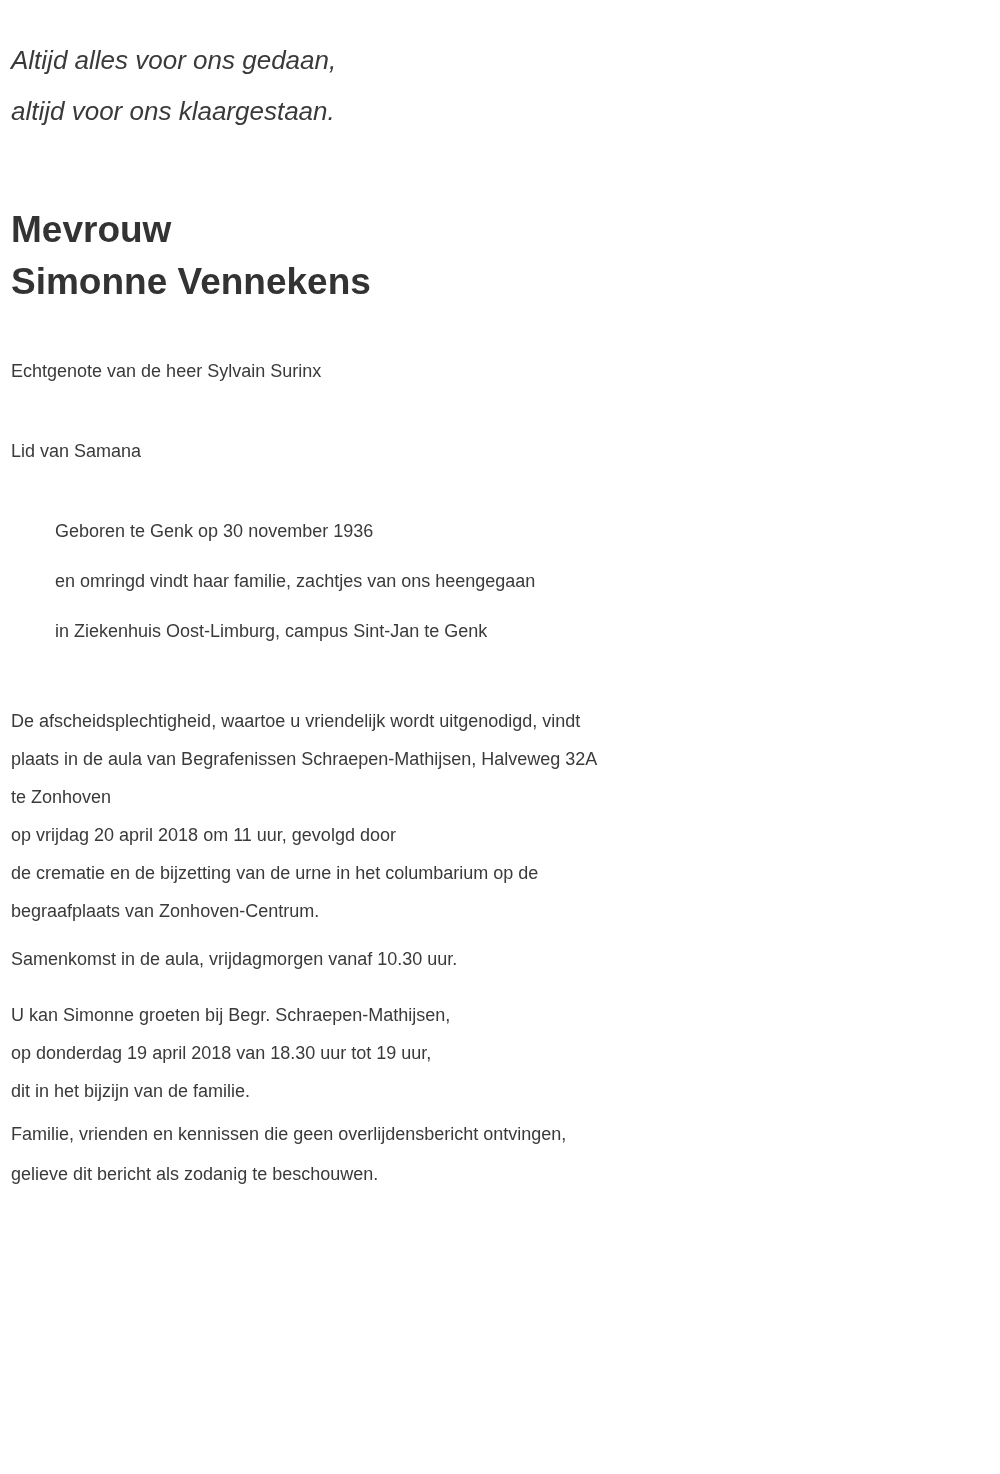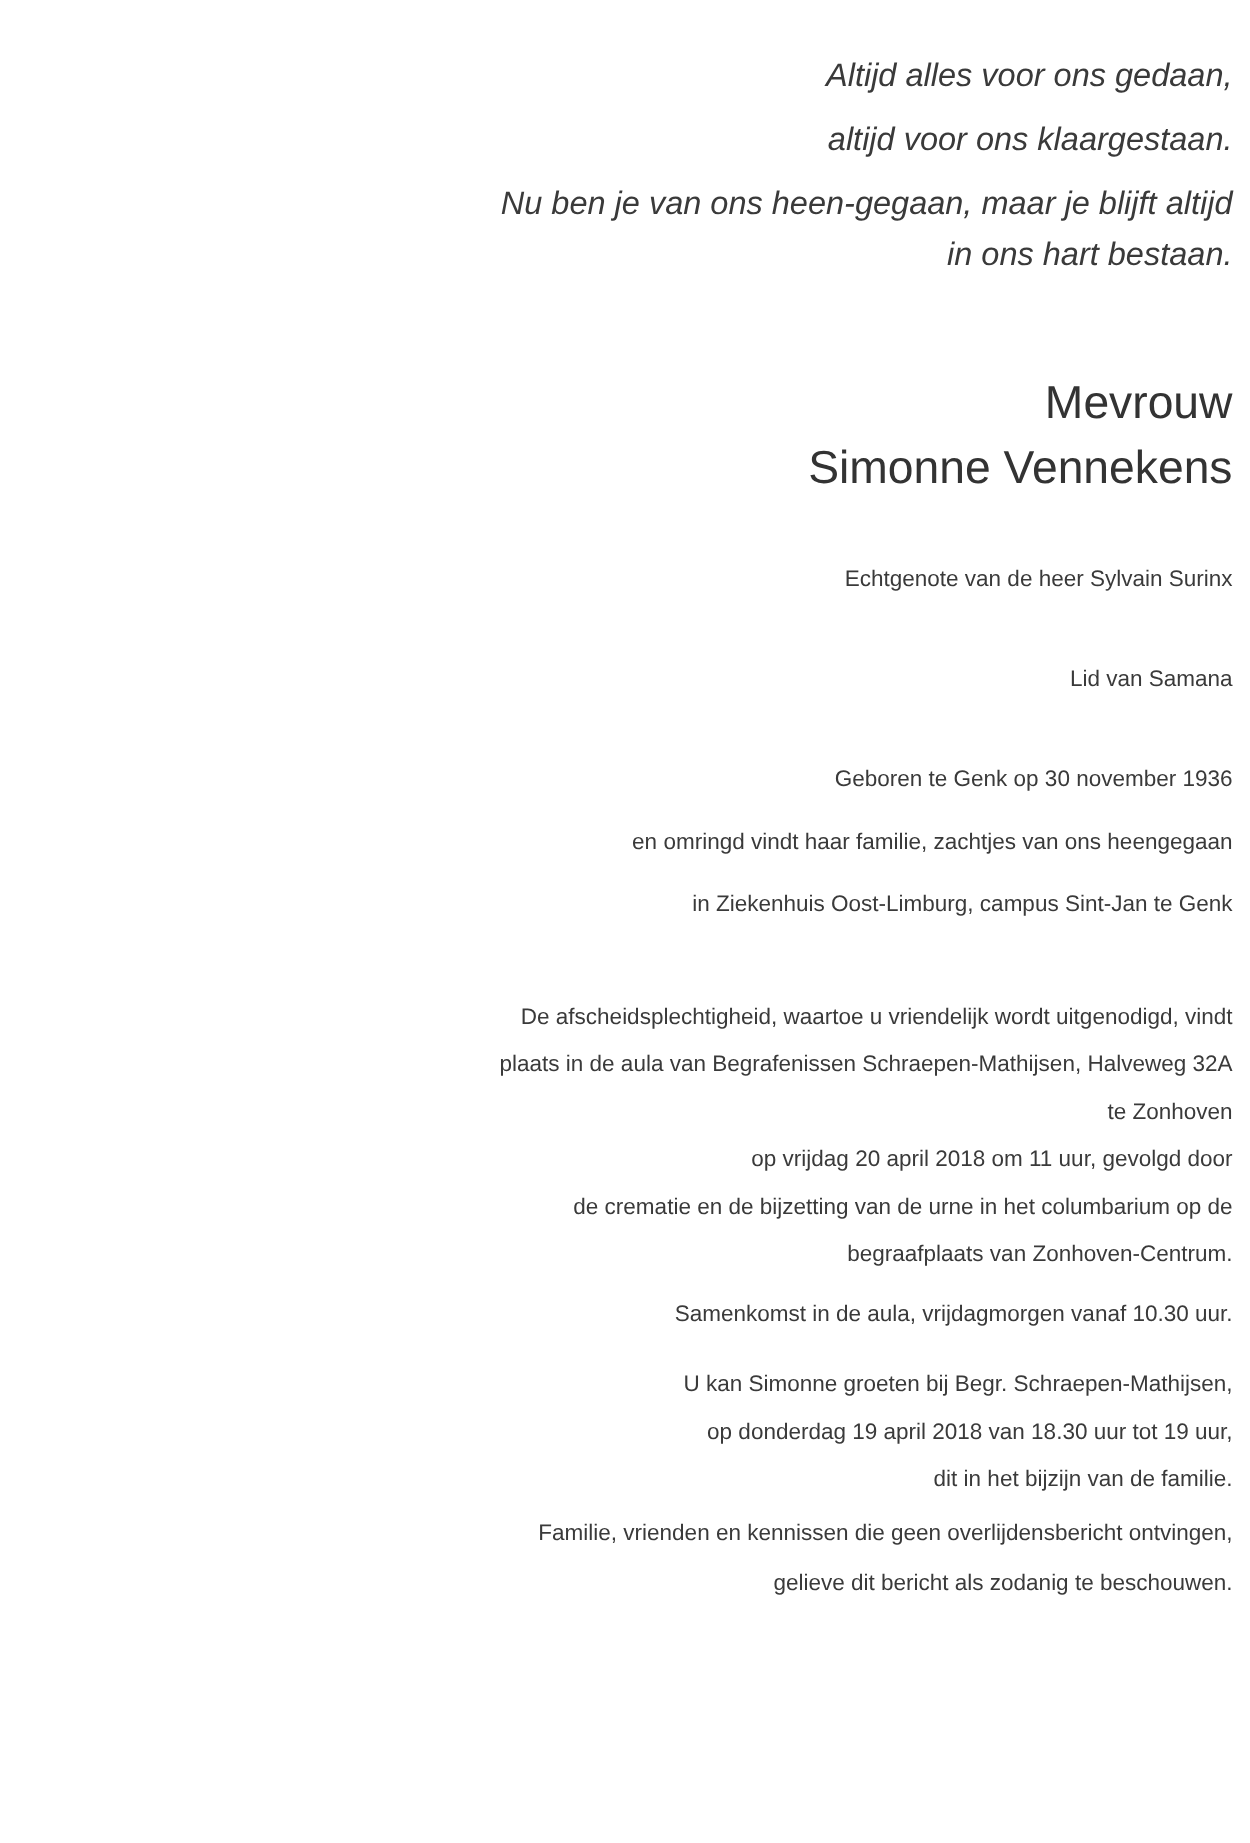--- a/index.html
+++ b/index.html
@@ -9,41 +9,40 @@
     height: 1474px;
     background: #ffffff;
     overflow: hidden;
     font-family: "Liberation Sans", "DejaVu Sans", sans-serif;
     color: #3a3a3a;
   }
   .page {
     width: 1000px;
     height: 1258px;
     padding: 40px 14px 10px 11px;
-    text-align: right;
   }
   .text {
     font-size: 18px;
     line-height: 38px;
     white-space: pre-line;
     margin: 0;
   }
   
   .poem p {
     font-style: italic;
     font-size: 26px;
     line-height: 41px;
     margin: 0 0 10px 0;
     white-space: pre-line;
   }
   .poem p:last-child { margin-bottom: 0; }
   
   .heading {
     margin: 72px 0 0 0;
-    font-weight: normal;
+    font-weight: bold;
     font-size: 37px;
     line-height: 52px;
     color: #333333;
     white-space: pre-line;
   }
   .relation   { margin-top: 44px; }
   .membership { margin-top: 42px; }
   .life       { margin-top: 42px; margin-left: 44px; }
   .life p     { margin: 0 0 12px 0; }
   .life p:last-child { margin-bottom: 0; }
@@ -55,22 +54,20 @@
   .notice     { margin-top: 4px; line-height: 40px; }
 </style>
 </head>
 <body>
 
 <div class="page">
 
   <div class="poem">
     <p>Altijd alles voor ons gedaan,</p>
     <p>altijd voor ons klaargestaan.</p>
-    <p>Nu ben je van ons heen-gegaan, maar je blijft altijd
-in ons hart bestaan.</p>
   </div>
 
   <h1 class="heading"><span>Mevrouw</span>
 <span>Simonne Vennekens</span></h1>
 
   <p class="text relation">Echtgenote van de heer Sylvain Surinx</p>
 
   <p class="text membership">Lid van Samana</p>
 
   <div class="life">

